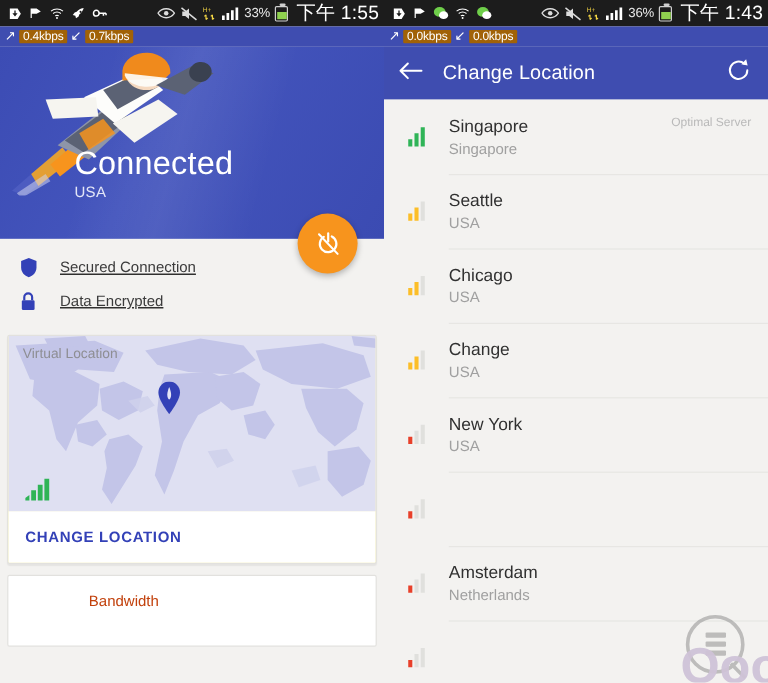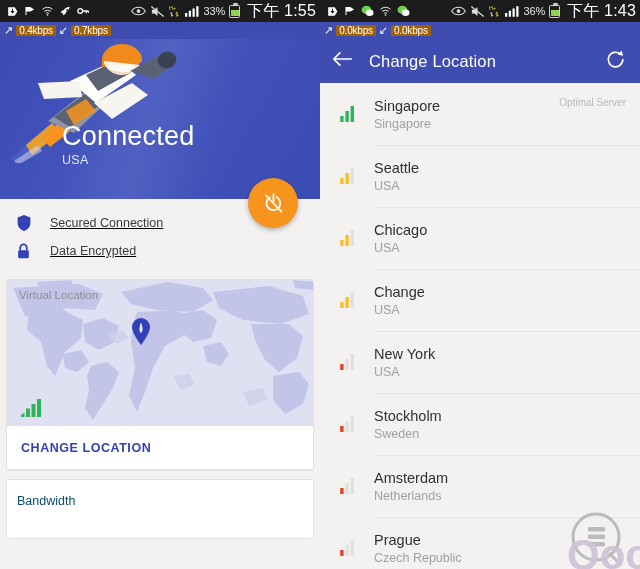--- a/index.html
+++ b/index.html
@@ -73,21 +73,21 @@
     box-shadow: 0 1px 1px rgba(0,0,0,0.06);
   }
   .map { position: relative; height: 146px; background: #dfe0f2; overflow: hidden; }
   .map svg.world { position: absolute; left: 0; top: 0; }
   .map-label { position: absolute; left: 12px; top: 9px; font-size: 11.5px; color: #8e8e93; }
   .map-city { position: absolute; left: 14px; bottom: 8px; display: flex; align-items: center; gap: 7px; }
   .map-city .name { font-size: 19px; color: #2f2f2f; letter-spacing: -0.2px; }
   .card-action { height: 43px; display: flex; align-items: center; padding-left: 14px; background: #fff; }
   .card-action span { color: #3341b7; font-size: 12.5px; font-weight: bold; letter-spacing: 0.55px; }
   .bw-card { margin: 9px 6px 0 6px; background: #fff; border: 1px solid #e2e1de; border-radius: 2px; height: 60px; }
-  .bw-title { font-size: 12.5px; color: #0c4a6e; padding: 14px 0 0 10px; }
+  .bw-title { font-size: 12.5px; color: #c2410c; padding: 14px 0 0 24px; margin-left: 43px; }
 
   
   .appbar {
     height: 44px; background: #3f4db0; display: flex; align-items: center;
     padding: 0 14px 0 12px; color: #fff;
   }
   .appbar .title { font-size: 16.5px; margin-left: 16px; flex: 1; letter-spacing: 0.15px; }
   .srv-list { background: #f3f2f0; }
   .srv-row { position: relative; height: 62px; display: flex; align-items: center; padding: 0 14px 0 16px; }
   .srv-row + .srv-row::before {
@@ -409,24 +409,20 @@
           </span>
         </div>
         <div class="srv-row">
           <span class="srv-ic">
             <svg width="20" height="18" viewBox="0 0 20 18">
               <path fill="#e0e0dd" d="M18 1v16h-3.4V1z"></path>
               <path fill="#e0e0dd" d="M12.8 6v11H9.4V6z"></path>
               <path fill="#e8402a" d="M7.6 11v6H4.2v-6z"></path>
             </svg>
           </span>
-          <span class="srv-tx">
-            <span class="srv-name" style="display: block;">Stockholm</span>
-            <span class="srv-country" style="display: block;">Sweden</span>
-          </span>
         </div>
         <div class="srv-row">
           <span class="srv-ic">
             <svg width="20" height="18" viewBox="0 0 20 18">
               <path fill="#e0e0dd" d="M18 1v16h-3.4V1z"></path>
               <path fill="#e0e0dd" d="M12.8 6v11H9.4V6z"></path>
               <path fill="#e8402a" d="M7.6 11v6H4.2v-6z"></path>
             </svg>
           </span>
           <span class="srv-tx">
@@ -434,24 +430,20 @@
             <span class="srv-country" style="display: block;">Netherlands</span>
           </span>
         </div>
         <div class="srv-row">
           <span class="srv-ic">
             <svg width="20" height="18" viewBox="0 0 20 18">
               <path fill="#e0e0dd" d="M18 1v16h-3.4V1z"></path>
               <path fill="#e0e0dd" d="M12.8 6v11H9.4V6z"></path>
               <path fill="#e8402a" d="M7.6 11v6H4.2v-6z"></path>
             </svg>
-          </span>
-          <span class="srv-tx">
-            <span class="srv-name" style="display: block;">Prague</span>
-            <span class="srv-country" style="display: block;">Czech Republic</span>
           </span>
         </div>
       </div>
 
     <svg class="watermark" viewBox="0 0 170 62">
       <circle cx="33" cy="26" r="23" fill="none" stroke="#9b9b9b" stroke-width="3"></circle>
       <path stroke="#9b9b9b" stroke-width="3" d="M46 42l12 12"></path>
       <g fill="#9b9b9b">
         <rect x="25" y="16" width="17" height="4.4" rx="1"></rect>
         <rect x="25" y="23.5" width="17" height="4.4" rx="1"></rect>

